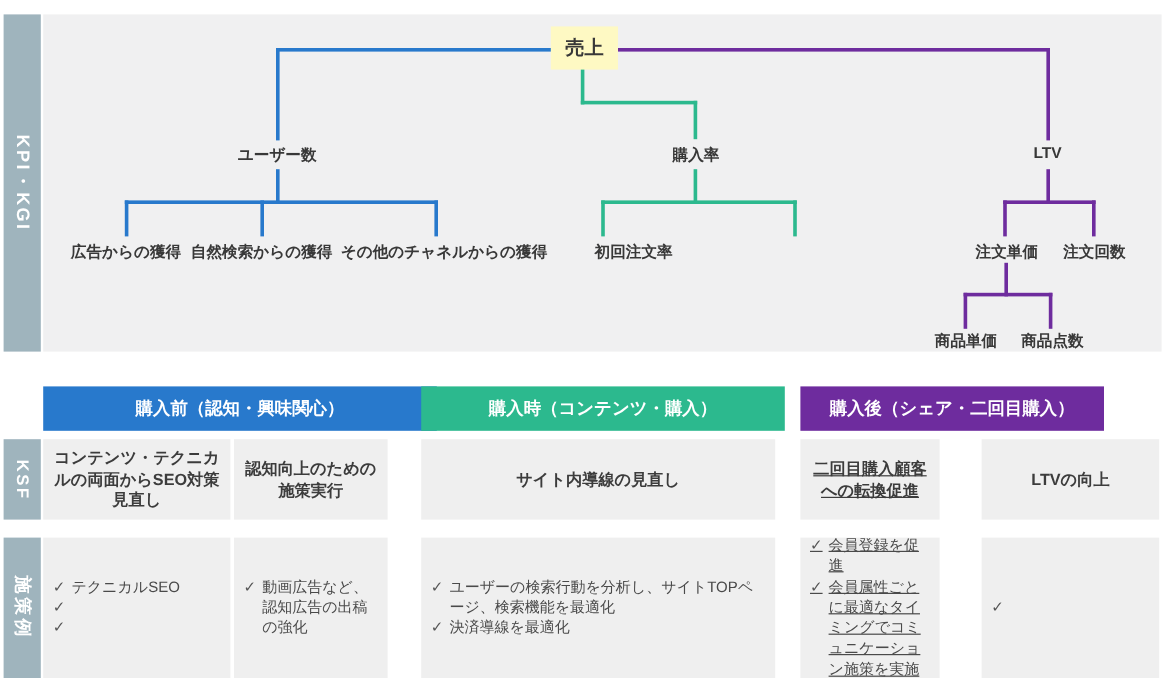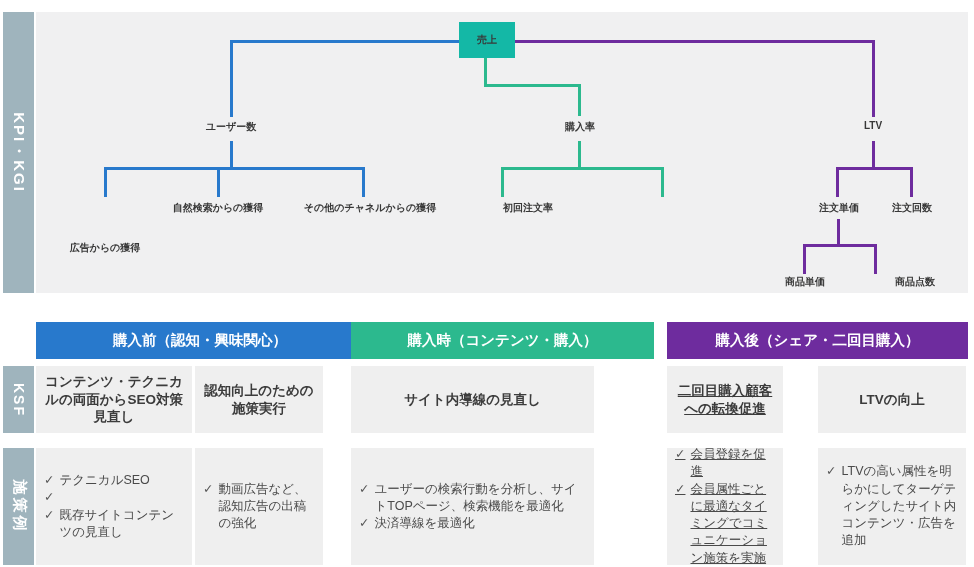--- a/index.html
+++ b/index.html
@@ -27,44 +27,44 @@
   .vbar-measures{top:448px;height:117px;}
   .vbar-measures span{font-size:15px;letter-spacing:3px;}
 
   
   .tree-panel{position:absolute;left:36px;top:12px;width:932px;height:281px;}
   .tl{position:absolute;}
   .tl.h{height:3px;}
   .tl.v{width:3px;}
   .root-box{
     position:absolute;left:459px;top:22px;width:56px;height:36px;
-    background:#14b8a6;z-index:5;
-    display:flex;align-items:center;justify-content:center;
-    font-size:10px;font-weight:bold;color:#383838;
+    background:#fef9c3;z-index:5;
+    display:flex;align-items:center;justify-content:center;
+    font-size:16px;font-weight:bold;color:#383838;
   }
   .node{
     position:absolute;transform:translateX(-50%);
-    white-space:nowrap;font-size:10px;font-weight:600;color:#383838;
+    white-space:nowrap;font-size:13px;font-weight:600;color:#383838;
     z-index:4;
   }
 
   
   .phase-header{
     position:absolute;top:322px;height:37px;
     display:flex;align-items:center;justify-content:center;
     color:#ffffff;font-weight:bold;font-size:14.5px;
   }
   .hdr-1{left:36px;width:328px;}
   .hdr-2{left:351px;width:303px;}
-  .hdr-3{left:667px;width:301px;}
+  .hdr-3{left:667px;width:253px;}
 
   .cell{position:absolute;background:#efefef;box-sizing:border-box;}
   .c1{left:36px;width:156px;}
   .c2{left:195px;width:128px;}
-  .c3{left:351px;width:243px;}
+  .c3{left:351px;width:295px;}
   .c4{left:667px;width:116px;text-decoration:underline;}
   .c5{left:818px;width:148px;}
 
   .ksf-cell{
     top:366px;height:67px;
     display:flex;align-items:center;justify-content:center;
     text-align:center;
     font-size:13.5px;font-weight:bold;color:#3c3c3c;line-height:1.3;
     padding:4px 8px;
   }
@@ -114,28 +114,28 @@
   <div class="tl h" style="top: 244px; left: 803px; width: 74px; background-color: rgb(110, 44, 158);"></div>
   <div class="tl v" style="top: 244px; left: 803px; height: 30px; background-color: rgb(110, 44, 158);"></div>
   <div class="tl v" style="top: 244px; left: 874px; height: 30px; background-color: rgb(110, 44, 158);"></div>
 
   <div class="root-box">
     <span>売上</span>
   </div>
   <div class="node" style="left:231px;top:120px;">ユーザー数</div>
   <div class="node" style="left:580px;top:120px;">購入率</div>
   <div class="node" style="left:873px;top:120px;">LTV</div>
-  <div class="node" style="left:105px;top:201px;margin-top:40px;">広告からの獲得</div>
+  <div class="node" style="left:105px;top:201px;">広告からの獲得</div>
   <div class="node" style="left:218px;top:201px;">自然検索からの獲得</div>
   <div class="node" style="left:370px;top:201px;">その他のチャネルからの獲得</div>
   <div class="node" style="left:504px;top:201px;margin-left:24px;">初回注文率</div>
   <div class="node" style="left:839px;top:201px;">注文単価</div>
   <div class="node" style="left:912px;top:201px;">注文回数</div>
   <div class="node" style="left:805px;top:275px;">商品単価</div>
-  <div class="node" style="left:877px;top:275px;margin-left:38px;">商品点数</div>
+  <div class="node" style="left:877px;top:275px;">商品点数</div>
 
   <div class="phase-header hdr-1" style="background-color: rgb(40, 121, 204);">
     <span>購入前（認知・興味関心）</span>
   </div>
   <div class="phase-header hdr-2" style="background-color: rgb(44, 185, 142);">
     <span>購入時（コンテンツ・購入）</span>
   </div>
   <div class="phase-header hdr-3" style="background-color: rgb(110, 44, 158);">
     <span>購入後（シェア・二回目購入）</span>
   </div>
@@ -156,21 +156,20 @@
   <div class="cell measures-cell c1">
     <div class="mi">
       <span class="chk">✓</span>
       <span>テクニカルSEO</span>
     </div>
     <div class="mi">
       <span class="chk">✓</span>
     </div>
     <div class="mi">
       <span class="chk">✓</span>
-      <span>既存サイトコンテンツの見直し</span>
     </div>
   </div>
 
   <div class="cell measures-cell c2">
     <div class="mi">
       <span class="chk">✓</span>
       <span>動画広告など、認知広告の出稿の強化</span>
     </div>
   </div>
 
@@ -192,17 +191,16 @@
     </div>
     <div class="mi">
       <span class="chk">✓</span>
       <span>会員属性ごとに最適なタイミングでコミュニケーション施策を実施</span>
     </div>
   </div>
 
   <div class="cell measures-cell c5">
     <div class="mi">
       <span class="chk">✓</span>
-      <span>LTVの高い属性を明らかにしてターゲティングしたサイト内コンテンツ・広告を追加</span>
     </div>
   </div>
 
 </div>
 
 </body></html>

